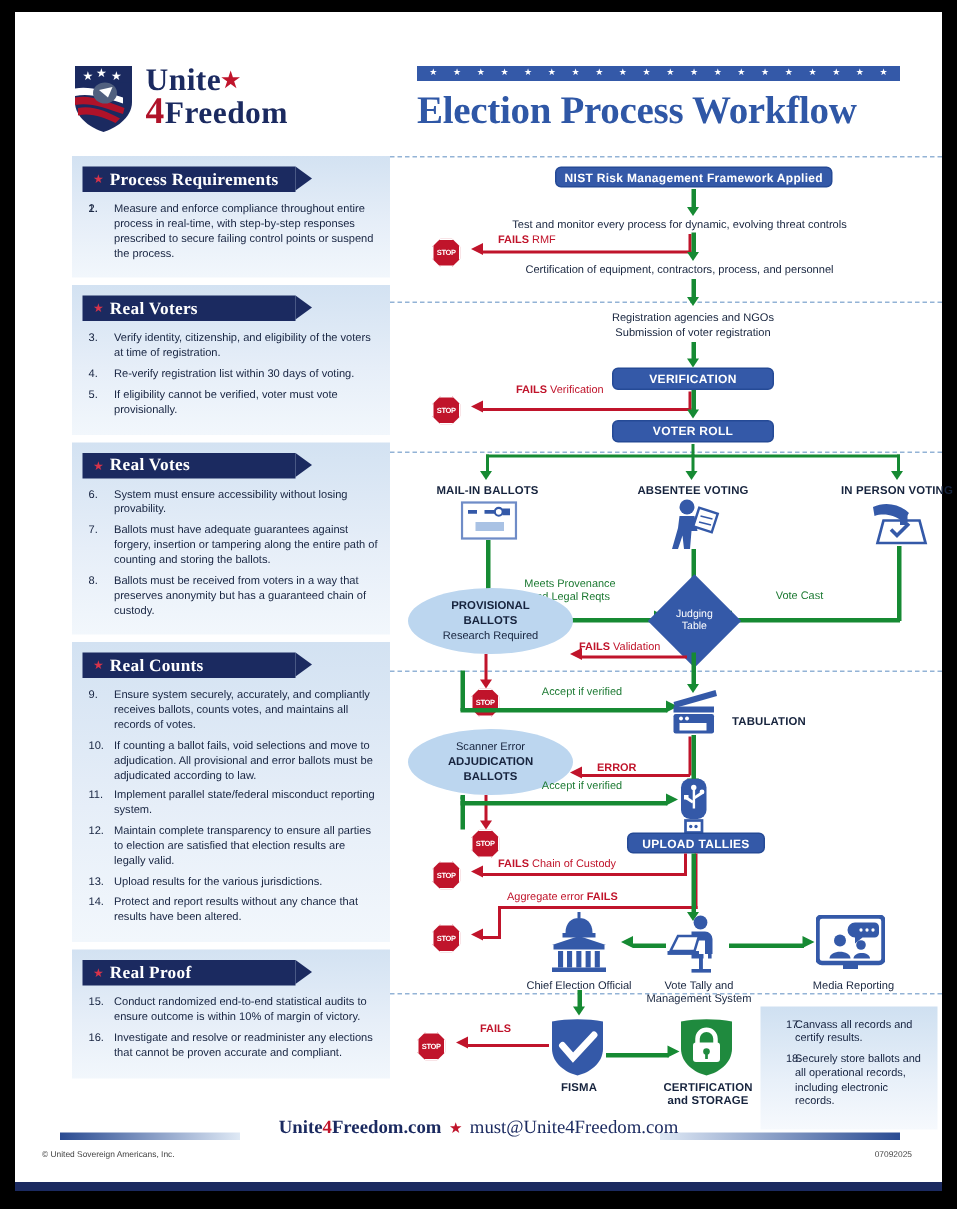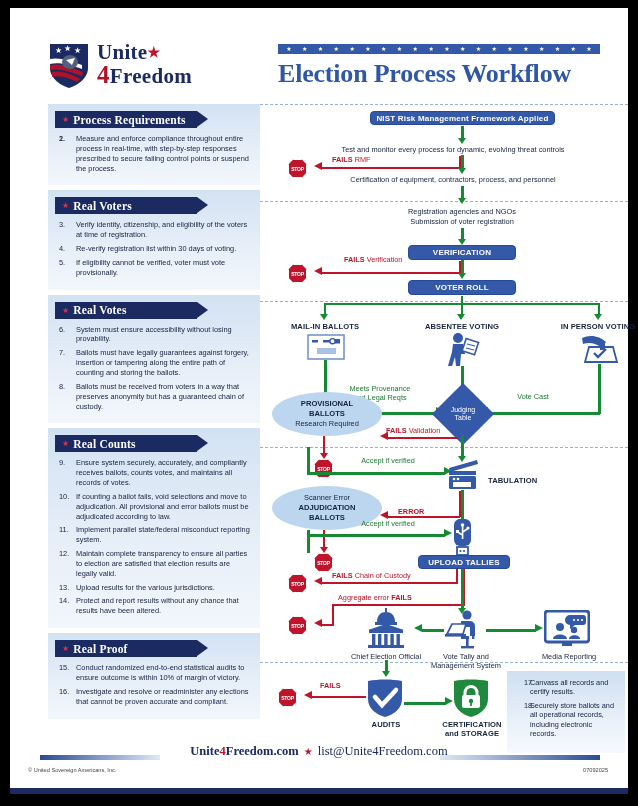--- a/index.html
+++ b/index.html
@@ -262,21 +262,21 @@
         </div>
       </div>
       <div class="panel">
         <div class="panel-body">
           <div class="panel-hd">
             <span class="hstar">★</span>
             <span class="htxt">Real Votes</span>
           </div>
           <ol class="reqs">
             <li><span class="num">6.</span><span>System must ensure accessibility without losing provability.</span></li>
-            <li><span class="num">7.</span><span>Ballots must have legally guarantees against forgery, insertion or tampering along the entire path of counting and storing the ballots.</span></li>
+            <li><span class="num">7.</span><span>Ballots must have adequate guarantees against forgery, insertion or tampering along the entire path of counting and storing the ballots.</span></li>
             <li><span class="num">8.</span><span>Ballots must be received from voters in a way that preserves anonymity but has a guaranteed chain of custody.</span></li>
           </ol>
         </div>
       </div>
       <div class="panel">
         <div class="panel-body">
           <div class="panel-hd">
             <span class="hstar">★</span>
             <span class="htxt">Real Counts</span>
           </div>
@@ -578,21 +578,21 @@
 
     <div class="ga" style="left:125px; top:556px; width:2.5px; height:12px;"></div>
     <div class="arrowhead ah-down" style="left:122px; top:567px; border-top:6px solid #168a33;"></div>
 
     <div style="position:absolute; left:106px; top:574px;">
       <svg width="38" height="40" viewBox="0 0 38 40">
         <path d="M2 3 C12 1 26 1 36 3 V21 C36 31 27 37 19 39 C11 37 2 31 2 21 Z" fill="#3459a8"></path>
         <path d="M9 19 l7 8 l14 -15" fill="none" stroke="#fff" stroke-width="4.6" stroke-linecap="round"></path>
       </svg>
     </div>
-    <div class="caption" style="left:98px; top:616px; width:56px;">AUDITS</div>
+    <div class="caption" style="left:98px; top:616px; width:56px;">FISMA</div>
 
     <div class="faillbl" style="left:60px; top:578px; font-weight:bold;">FAILS</div>
     <div class="ra" style="left:52px; top:592px; width:54px; height:2px;"></div>
     <div class="arrowhead ah-left" style="left:44px; top:587px; border-right:8px solid #c0142b;"></div>
     <div class="stop" style="left:18px; top:584px;">STOP</div>
 
     <div class="ga" style="left:144px; top:598px; width:42px; height:2.5px;"></div>
     <div class="arrowhead ah-right" style="left:185px; top:593px; border-left:8px solid #168a33;"></div>
 
     <div style="position:absolute; left:192px; top:574px;">
@@ -612,19 +612,19 @@
       <ol>
         <li><span class="num">17.</span><span>Canvass all records and certify results.</span></li>
         <li><span class="num">18.</span><span>Securely store ballots and all operational records, including electronic records.</span></li>
       </ol>
     </div>
 
   <div class="footer">
     <div class="frule-l"></div>
     <div class="frule-r"></div>
     <div class="fcenter">
-      <b><span>Unite</span><span class="red4">4</span><span>Freedom.com</span></b><span class="fstar">★</span><span class="femail">list@Unite4Freedom.com</span>
+      <b><span>Unite</span><span class="red4">4</span><span>Freedom.com</span></b><span class="fstar">★</span><span class="femail">must@Unite4Freedom.com</span>
     </div>
     <div class="copyright">© United Sovereign Americans, Inc.</div>
     <div class="fdate">07092025</div>
     <div class="fbar"></div>
   </div>
 </div>
 
 </body></html>

